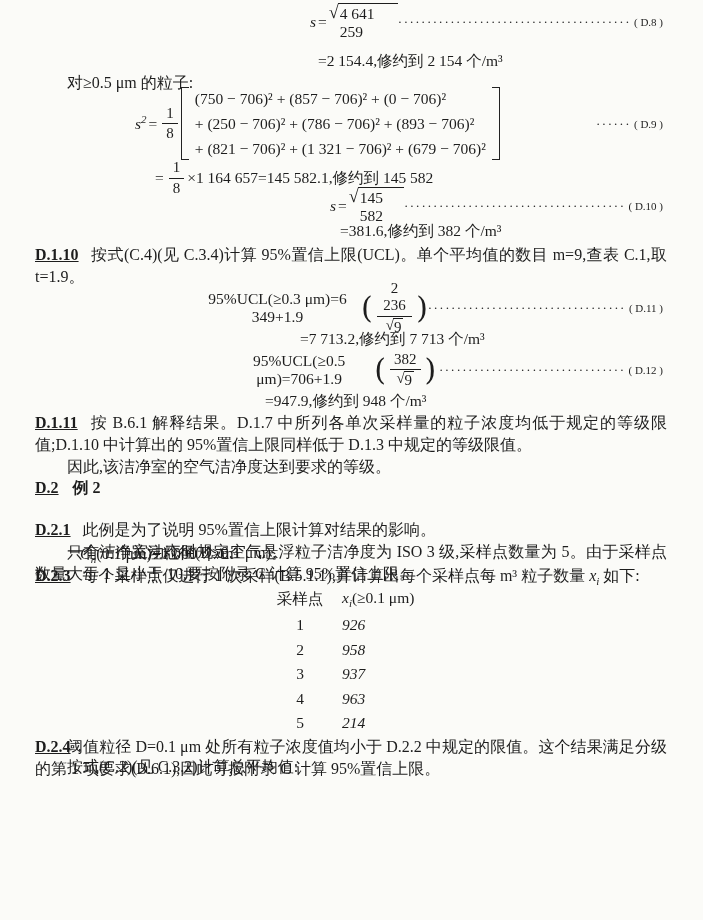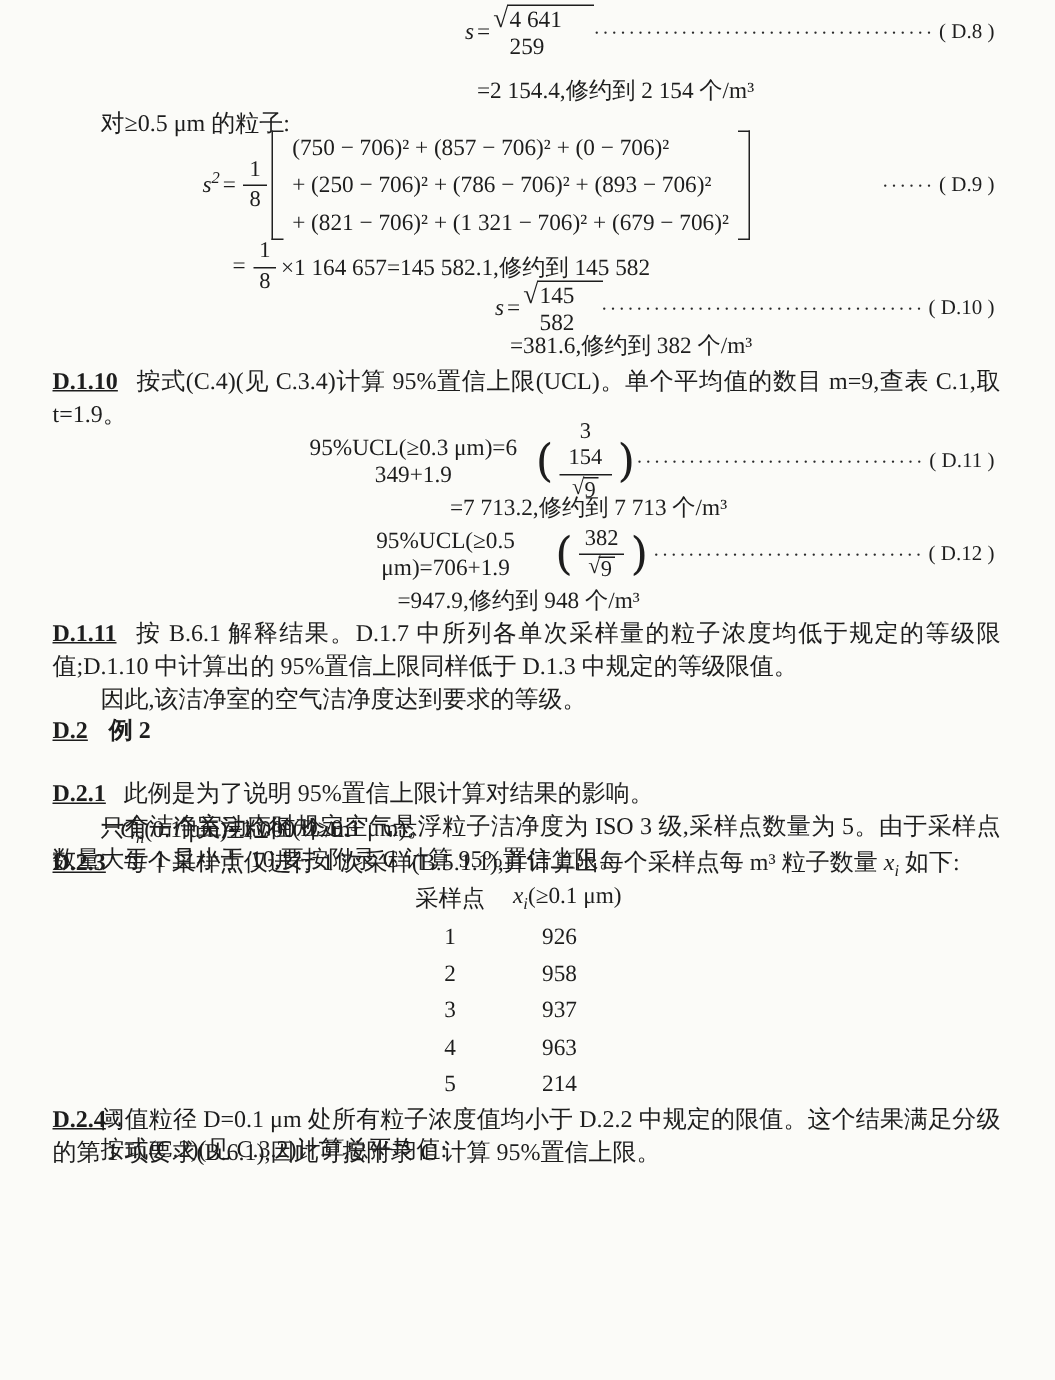--- a/index.html
+++ b/index.html
@@ -25,21 +25,21 @@
   .mt20{margin-top:20px;}
   .mvar{font-style:italic;}
   sub,sup{font-size:11px;line-height:0;}
   
   .eqline{display:flex;align-items:center;height:24px;font-size:15.5px;}
   .ind{flex:0 0 auto;height:1px;}
   .leader{
     flex:1 1 auto;overflow:hidden;white-space:nowrap;direction:rtl;
     font-size:13px;letter-spacing:1.5px;padding:0 3px;color:#2a2a2a;
   }
-  .eqlabel{flex:0 0 auto;font-size:14px;padding-right:4px;white-space:nowrap;}
+  .eqlabel{flex:0 0 auto;font-size:11px;padding-right:4px;white-space:nowrap;}
   .eqresult{font-size:15.5px;line-height:22px;}
   .meq{padding:0 2px;}
   
   .sqrt{display:inline-flex;align-items:flex-start;}
   .rsign{font-size:18px;line-height:1;font-weight:400;}
   .rad{border-top:1.4px solid currentColor;padding:1px 4px 0 2px;margin-left:-1px;}
   .sqrt.small .rsign{font-size:15px;}
   .sqrt.small .rad{padding:0 2px 0 1px;}
   
   .frac{display:inline-flex;flex-direction:column;align-items:center;line-height:1.15;font-size:15px;margin:0 3px;vertical-align:middle;}
@@ -55,21 +55,21 @@
   
   .paren{font-size:30px;line-height:0.85;font-weight:400;font-family:"DejaVu Serif",serif;transform:scaleY(1.0);padding:0 1px;}
   .eqfrac{height:40px;text-align:center;}
   
   .ptable{font-size:15.5px;margin-left:223px;}
   .t-h{display:flex;height:24px;margin-top:2px;}
   .t-h1{width:84px;text-align:center;}
   .t-h2{white-space:nowrap;}
   .t-row{display:flex;height:24.5px;align-items:center;}
   .t-c1{width:84px;text-align:center;}
-  .t-c2{width:62px;text-align:center;}
+  .t-c2{width:62px;text-align:left;font-style:italic;}
 </style>
 </head>
 <body>
 
 <div class="page">
 
   <div class="eqline">
     <span class="ind" style="width:275px"></span>
     <span class="mvar">s</span>
     <span class="meq">=</span>
@@ -125,21 +125,21 @@
   </div>
   <div class="eqresult" style="margin-left:305px;margin-top:2px">=381.6,修约到 382 个/m³</div>
 
   <p class="para" style="margin-top:2px"><b class="secnum">D.1.10</b><span>按式(C.4)(见 C.3.4)计算 95%置信上限(UCL)。单个平均值的数目 m=9,查表 C.1,取 t=1.9。</span></p>
 
   <div class="eqline eqfrac">
     <span class="ind" style="width:160px"></span>
     <span>95%UCL(≥0.3 μm)=6 349+1.9</span>
     <span class="paren">(</span>
     <span class="frac">
-        <span class="num">3 154</span>
+        <span class="num">2 236</span>
         <span class="den">
           <span class="sqrt small">
             <span class="rsign">√</span>
             <span class="rad">9</span>
           </span>
         </span>
       </span>
     <span class="paren">)</span>
     <span class="leader"><span>·······································</span></span>
     <span class="eqlabel">( D.11 )</span>

